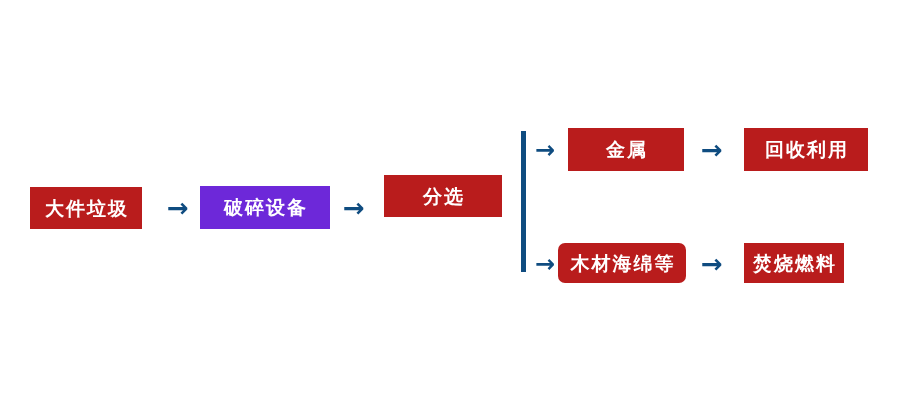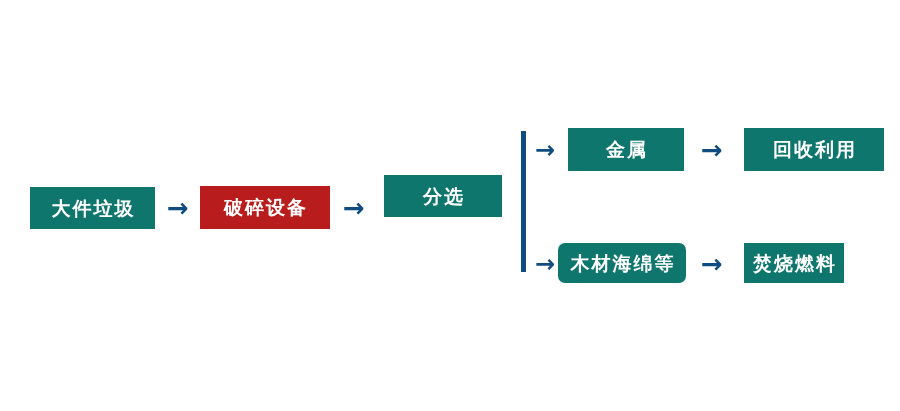--- a/index.html
+++ b/index.html
@@ -28,31 +28,31 @@
     justify-content: center;
     color: #ffffff;
     font-size: 19px;
     font-weight: 700;
     letter-spacing: 2px;
     text-indent: 2px;
     line-height: 1;
     white-space: nowrap;
     -webkit-font-smoothing: antialiased;
   }
-  .node--blue { background: #0f766e; }
-  .node--red  { background: #b91c1c; }
+  .node--blue { background: #b91c1c; }
+  .node--red  { background: #6d28d9; }
 
   
-  #node-bulky   { left: 30px;  top: 187px; width: 125px; height: 42px; }
+  #node-bulky   { left: 30px;  top: 187px; width: 112px; height: 42px; }
   #node-crusher { left: 200px; top: 186px; width: 130px; height: 43px; }
   #node-sorting { left: 384px; top: 175px; width: 118px; height: 42px; }
 
   
   #node-metal   { left: 568px; top: 128px; width: 116px; height: 43px; }
-  #node-recycle { left: 744px; top: 128px; width: 140px; height: 43px; }
+  #node-recycle { left: 744px; top: 128px; width: 124px; height: 43px; }
 
   
   #node-wood    { left: 558px; top: 243px; width: 128px; height: 40px; border-radius: 7px; }
   #node-fuel    { left: 744px; top: 243px; width: 100px; height: 40px; }
 
   
   .arrow {
     position: absolute;
     color: #0F4C80;
     font-size: 26px;

